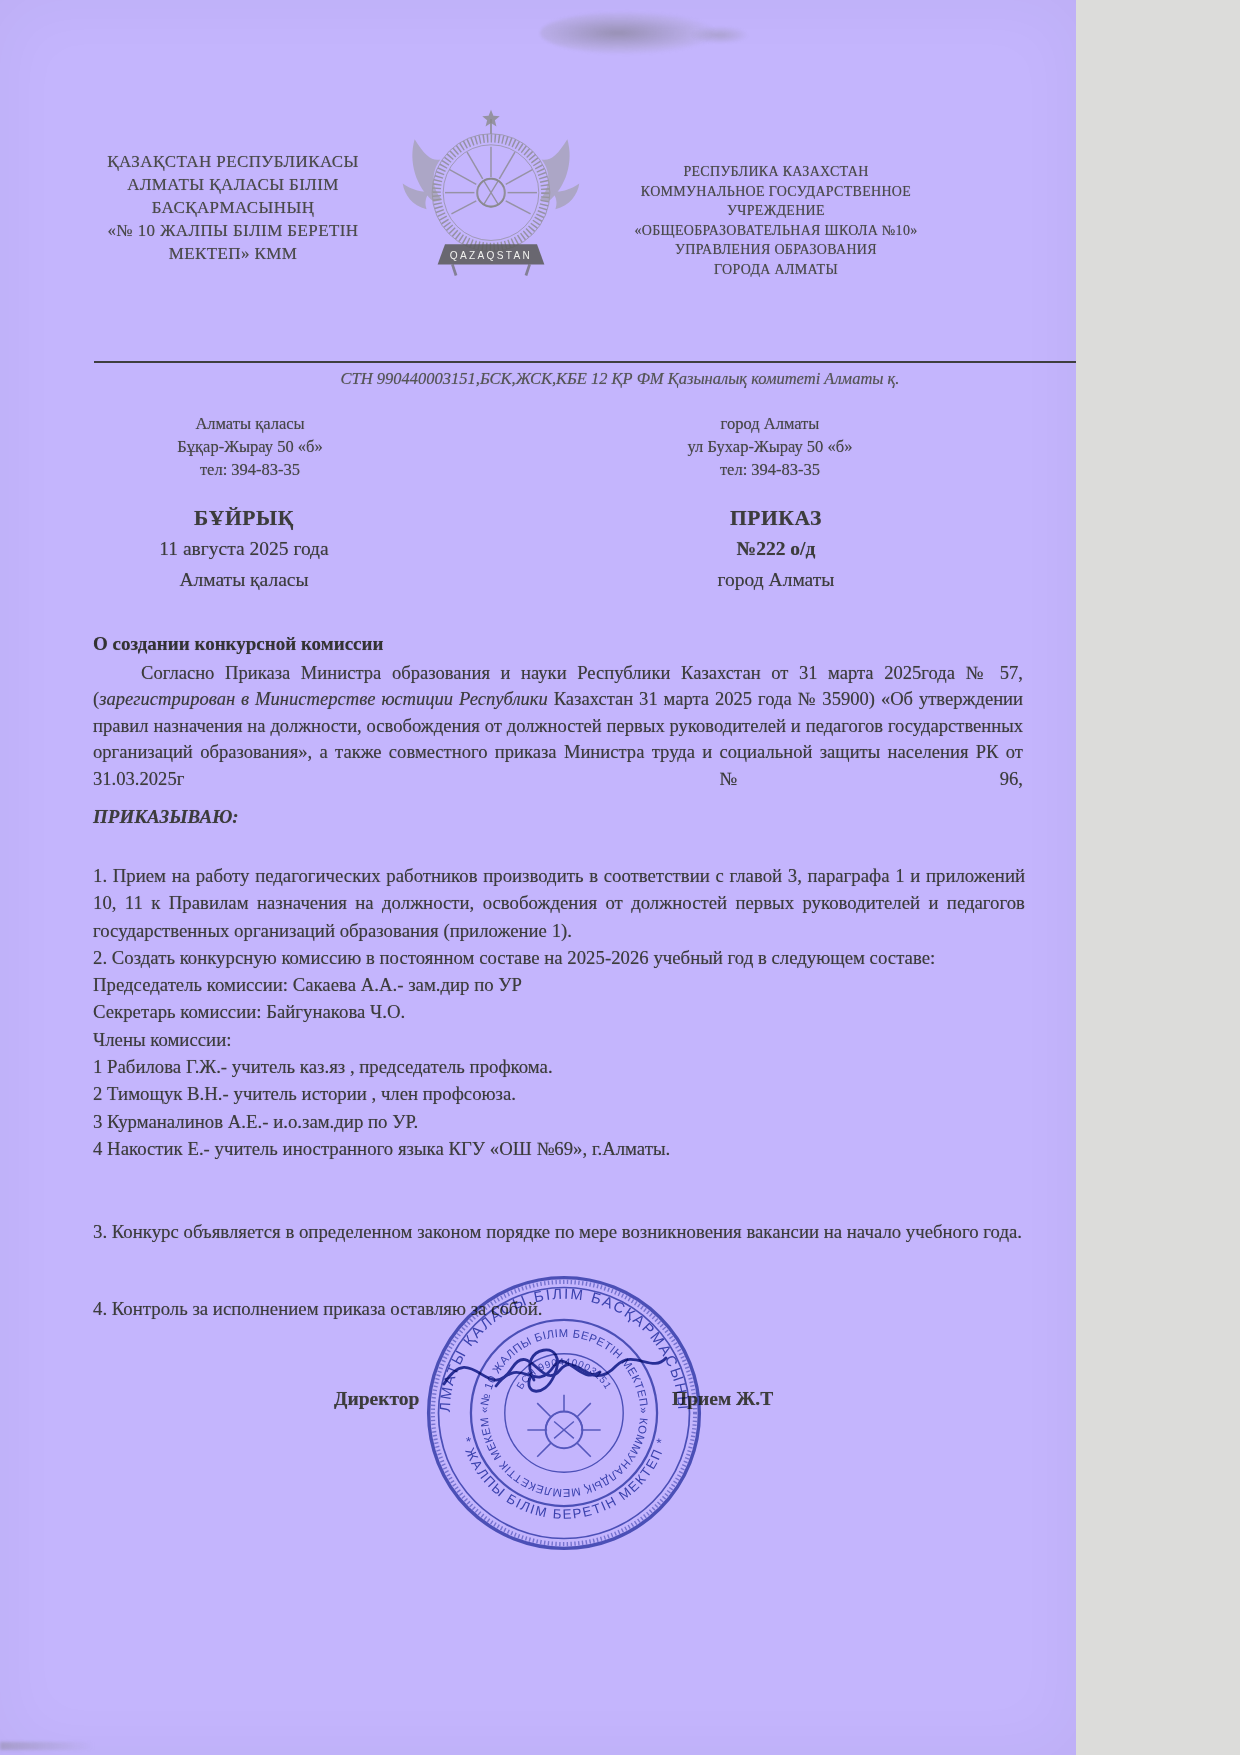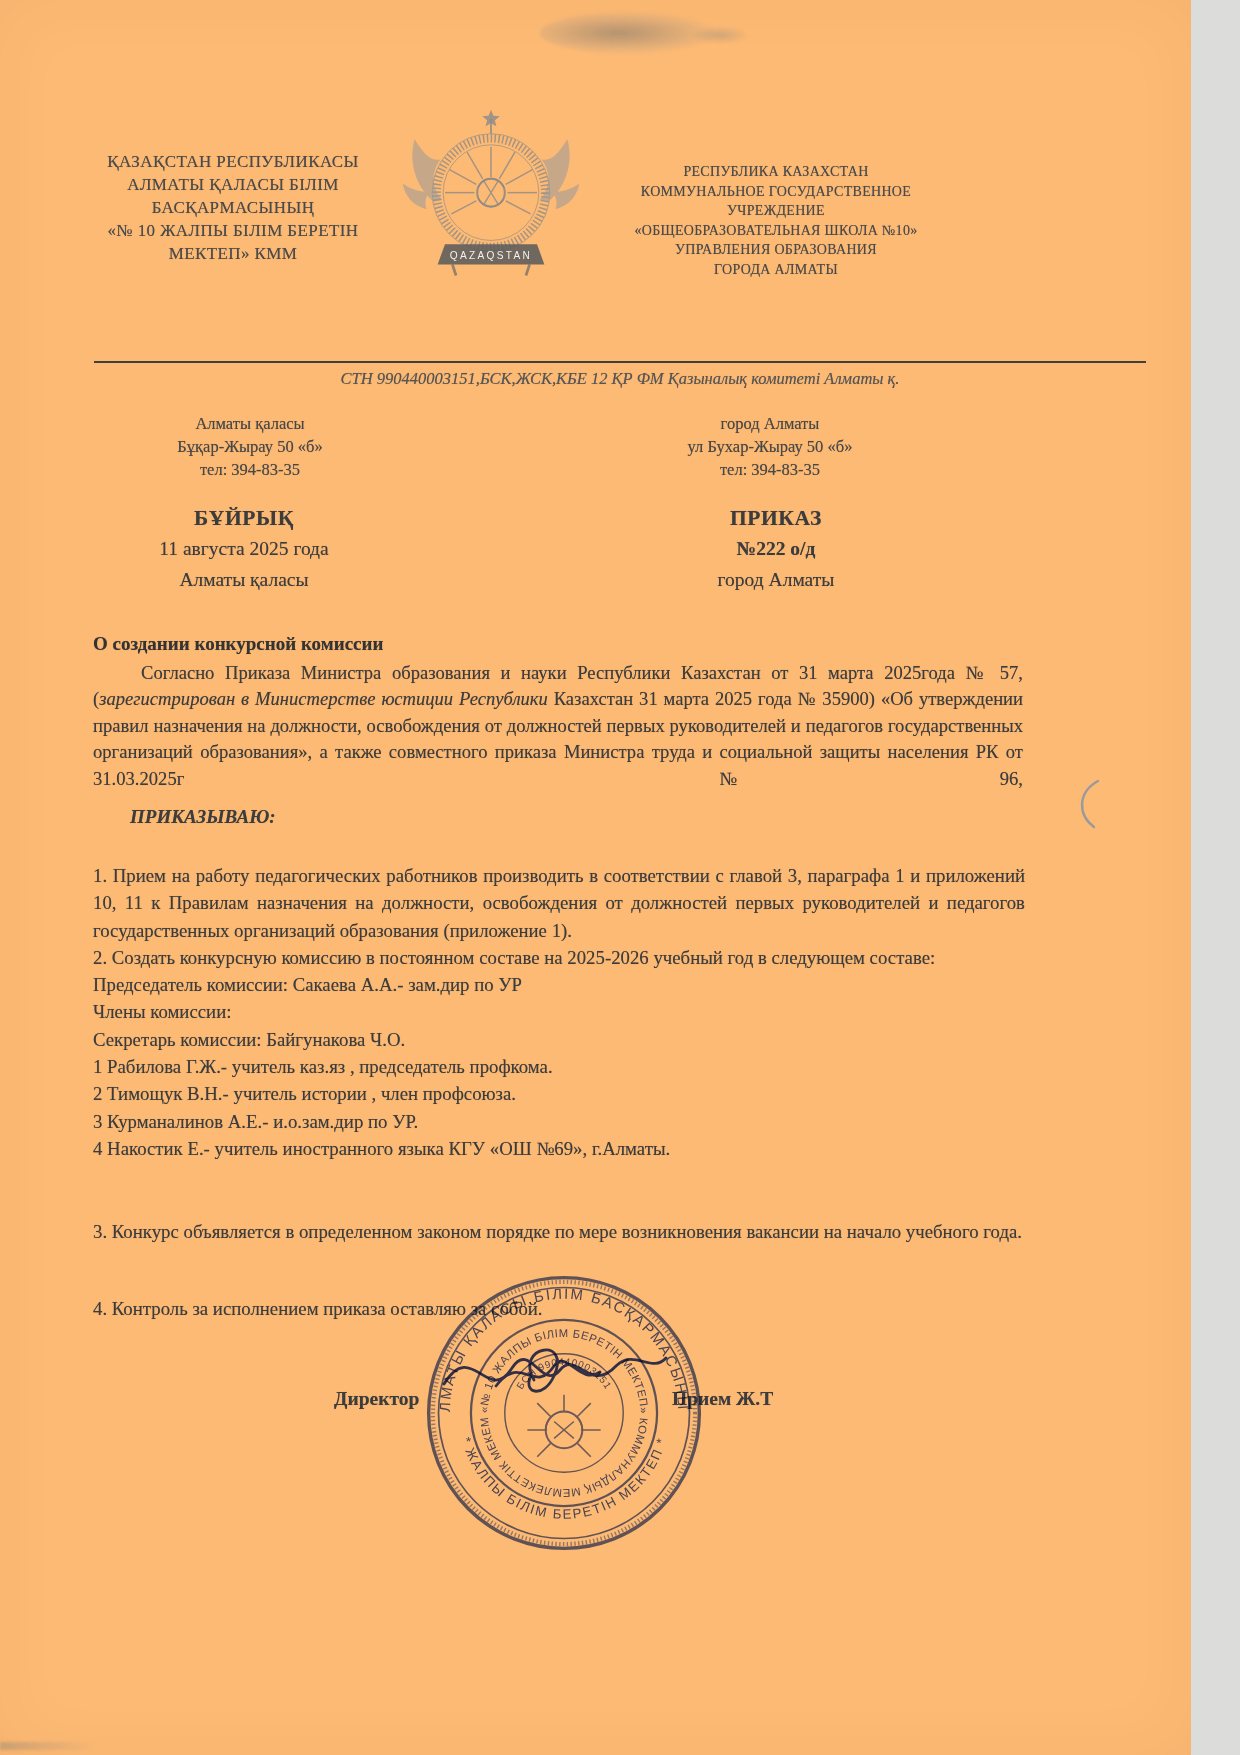--- a/index.html
+++ b/index.html
@@ -1,19 +1,19 @@
 <!DOCTYPE html>
 <html><head>
 <meta charset="utf-8">
 <style>
   html,body{margin:0;padding:0;background:#dcdcda;}
   .page{
     position:relative;
-    width:1191px;height:1755px;
-    background:#fdba74;
+    width:1076px;height:1755px;
+    background:#c4b5fd;
     overflow:hidden;
     font-family:"Liberation Serif", serif;
     color:#3c3c3c;
     box-shadow: inset 0 0 70px rgba(0,0,0,.04);
   }
   .txt{ text-shadow:0 0 .7px rgba(70,70,70,.55); }
   .abs{ position:absolute; }
   .center{ text-align:center; }
   .just{ text-align:justify; }
   .b{ font-weight:bold; }
@@ -27,21 +27,21 @@
   .addr-left{ left:120px; top:412px; width:260px; font-size:16.5px; line-height:23px; color:#474747;}
   .addr-right{ left:630px; top:412px; width:280px; font-size:16.5px; line-height:23px; color:#474747;}
 
   .order-kk{ left:104px; top:503px; width:280px; }
   .order-ru{ left:636px; top:503px; width:280px; }
   .order-title{ font-size:21.5px; letter-spacing:.6px; line-height:30px;}
   .order-meta{ font-size:19.5px; line-height:31px;}
 
   .subject{ left:93px; top:633px; width:700px; font-size:19px; color:#333;}
   .preamble{ left:93px; top:660px; width:930px; font-size:18.6px; line-height:26.4px; text-indent:48px; text-align:justify; text-align-last:justify;}
-  .resolve{ left:93px; top:806px; font-size:19px;margin-left:37px;}
+  .resolve{ left:93px; top:806px; font-size:19px;}
 
   .bodyflow{ left:93px; top:862px; width:932px; font-size:18.8px; line-height:27.3px;}
   .item3{ left:93px; top:1218px; width:932px; font-size:18.8px; line-height:27.5px;}
   .item4{ left:93px; top:1295px; width:932px; font-size:18.8px; line-height:27.5px;}
 
   .sig-role{ left:334px; top:1388px; font-size:19.5px;}
   .sig-name{ left:672px; top:1388px; font-size:19.5px;}
 
   .stamp{ left:423px; top:1272px; width:282px; height:282px; mix-blend-mode:multiply; opacity:.92;}
   .scribble{ left:438px; top:1322px; width:235px; height:100px; mix-blend-mode:multiply;}
@@ -151,22 +151,22 @@
   <div class="abs subject b txt">О создании конкурсной комиссии</div>
 
   <div class="abs preamble txt"><span>Согласно Приказа Министра образования и науки Республики Казахстан от 31 марта 2025года № 57, (</span><em>зарегистрирован в Министерстве юстиции Республики</em><span> Казахстан 31 марта 2025 года № 35900) «Об утверждении правил назначения на должности, освобождения от должностей первых руководителей и педагогов государственных организаций образования», а также совместного приказа Министра труда и социальной защиты населения РК от 31.03.2025г &nbsp;&nbsp; № 96,</span></div>
 
   <div class="abs resolve b i txt">ПРИКАЗЫВАЮ:</div>
 
   <div class="abs bodyflow txt">
     <div class="just">1. Прием на работу педагогических работников производить в соответствии с главой 3, параграфа 1 и приложений 10, 11 к Правилам назначения на должности, освобождения от должностей первых руководителей и педагогов государственных организаций образования (приложение 1).</div>
     <div class="just">2. Создать конкурсную комиссию в постоянном составе на 2025-2026 учебный год в следующем составе:</div>
     <div>Председатель комиссии: Сакаева А.А.- зам.дир по УР</div>
+    <div>Секретарь комиссии: Байгунакова Ч.О.</div>
     <div>Члены комиссии:</div>
-    <div>Секретарь комиссии: Байгунакова Ч.О.</div>
     <div>1 Рабилова Г.Ж.- учитель каз.яз , председатель профкома.</div>
     <div>2 Тимощук В.Н.- учитель истории , член профсоюза.</div>
     <div>3 Курманалинов А.Е.- и.о.зам.дир по УР.</div>
     <div>4 Накостик Е.- учитель иностранного языка КГУ «ОШ №69», г.Алматы.</div>
   </div>
 
   <div class="abs item3 just txt">3. Конкурс объявляется в определенном законом порядке по мере возникновения вакансии на начало учебного года.</div>
   <div class="abs item4 txt">4. Контроль за исполнением приказа оставляю за собой.</div>
 
   <div class="abs sig-role b txt">Директор</div>

